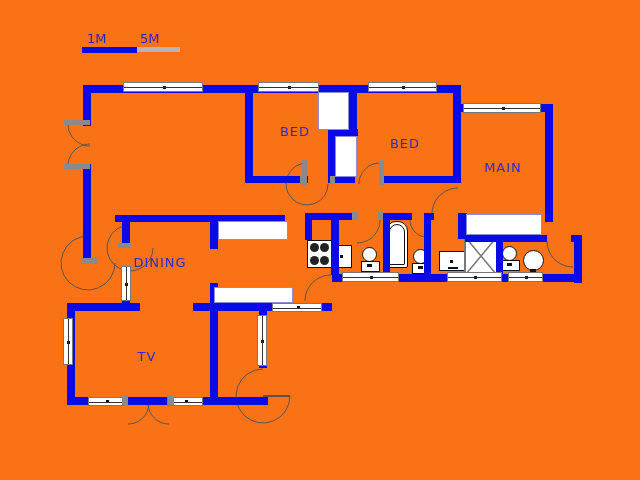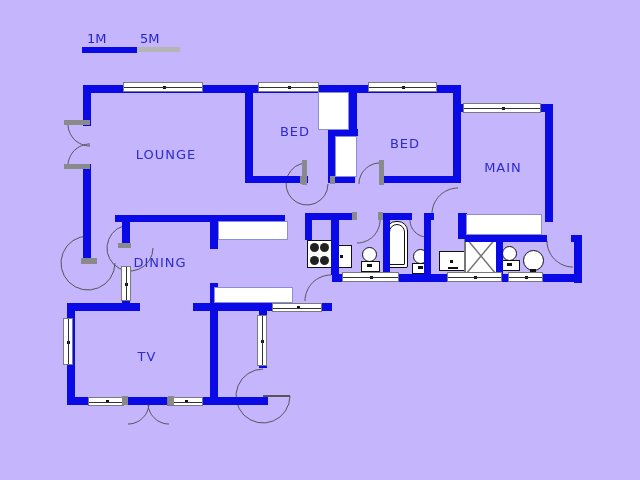--- a/index.html
+++ b/index.html
@@ -1,16 +1,16 @@
 <!DOCTYPE html>
 <html><head>
 <meta charset="utf-8">
 <style>
   html,body{margin:0;padding:0;background:#fff;}
-  #plan{position:relative;width:640px;height:480px;background:#c4b5fd;overflow:hidden;
+  #plan{position:relative;width:640px;height:480px;background:#f97316;overflow:hidden;
         font-family:"DejaVu Sans","Liberation Sans",sans-serif;}
   .wall{position:absolute;background:#0a0ae6;}
   .jamb{position:absolute;background:#8a8a8a;}
   .win{position:absolute;background:#ffffff;border:1px solid #7a7a7a;box-sizing:border-box;}
   .win.h::after{content:"";position:absolute;left:0;right:0;top:50%;height:1px;background:#333;}
   .win.v::after{content:"";position:absolute;top:0;bottom:0;left:50%;width:1px;background:#333;}
   .win .tick{position:absolute;background:#111;}
   .cab{position:absolute;background:#ffffff;border:1px solid #8d8dd6;box-sizing:border-box;}
   .room-label{position:absolute;color:#2b2bd0;font-size:13px;letter-spacing:1px;
               text-align:center;white-space:nowrap;}
@@ -23,21 +23,20 @@
 
 <div id="plan">
 
   <div>
     <span class="scale-label" style="left:87px;top:31px;">1M</span>
     <span class="scale-label" style="left:140px;top:31px;">5M</span>
     <div style="position:absolute;left:82px;top:47px;width:55px;height:6px;background:#0a0ae6;"></div>
     <div style="position:absolute;left:137px;top:47px;width:43px;height:5px;background:#b5b5b5;"></div>
   </div>
 
-  <div class="room-label" style="left:118px;top:147px;width:96px;">LOUNGE</div>
   <div class="room-label" style="left:272px;top:124px;width:46px;">BED</div>
   <div class="room-label" style="left:382px;top:136px;width:46px;">BED</div>
   <div class="room-label" style="left:477px;top:160px;width:52px;">MAIN</div>
   <div class="room-label" style="left:125px;top:255px;width:70px;">DINING</div>
   <div class="room-label" style="left:132px;top:349px;width:30px;">TV</div>
 
   <div class="fx" style="left:307px;top:240px;width:25px;height:28px;border:1px solid #111;background:#fff;">
     <div style="position:absolute;left:2px;top:2px;width:9px;height:9px;border-radius:50%;background:#222;"></div>
     <div style="position:absolute;right:2px;top:2px;width:9px;height:9px;border-radius:50%;background:#222;"></div>
     <div style="position:absolute;left:2px;bottom:2px;width:9px;height:9px;border-radius:50%;background:#222;"></div>

